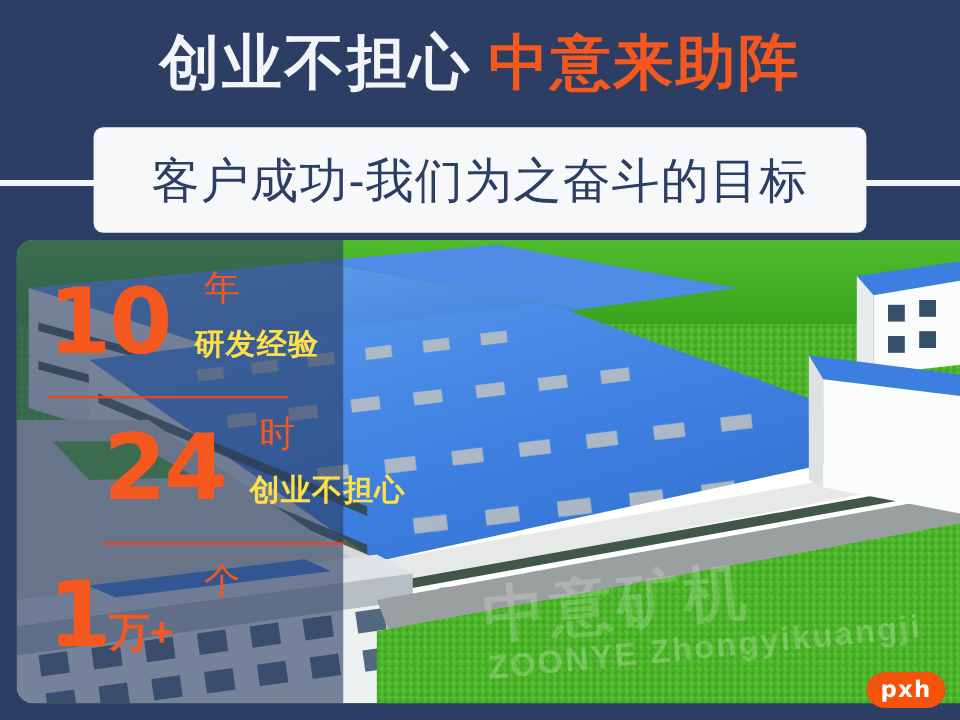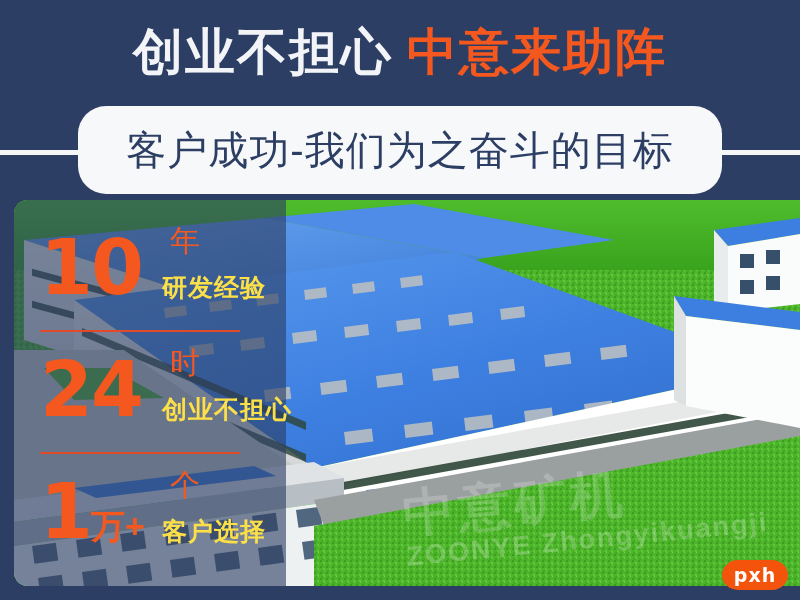--- a/index.html
+++ b/index.html
@@ -48,21 +48,21 @@
   #rule-left  { left: 0;  width: 180px; }
   #rule-right { right: 0; width: 180px; }
 
   #subtitle-pill {
     position: absolute;
     left: 78px; top: 106px;
     width: 644px;
     height: 88px;
     box-sizing: border-box;
     background: #f7f8fa;
-    border-radius: 28px;
+    border-radius: 8px;
     display: flex;
     align-items: center;
     justify-content: center;
   }
   #subtitle-text {
     color: #2c3e63;
     font-size: 40px;
     letter-spacing: 1px;
     white-space: nowrap;
   }
@@ -139,21 +139,21 @@
     box-sizing: border-box;
     padding: 0;
   }
   .stat-row {
     position: absolute;
     left: 0;
     width: 272px;
     height: 116px;
   }
   .stat-row.r0 { top: 18px; }
-  .stat-row.r1 { top: 140px; }
+  .stat-row.r1 { top: 140px; margin-left: 46px; }
   .stat-row.r2 { top: 262px; padding-left: 40px; }
 
   .stat-num {
     position: absolute;
     left: 26px;
     top: 2px;
     color: #f4581e;
     font-weight: bold;
     font-size: 76px;
     line-height: 96px;
@@ -394,18 +394,17 @@
     <div class="stat-row r1">
       <div class="stat-num"><span>24</span><span class="suffix"></span></div>
       <div class="stat-unit">时</div>
       <div class="stat-label">创业不担心</div>
       <div class="stat-divider"></div>
     </div>
 
     <div class="stat-row r2">
       <div class="stat-num"><span>1</span><span class="suffix">万+</span></div>
       <div class="stat-unit">个</div>
-      <div class="stat-label">客户选择</div>
     </div>
 
   </div>
 
 </div>
 
 </body></html>

